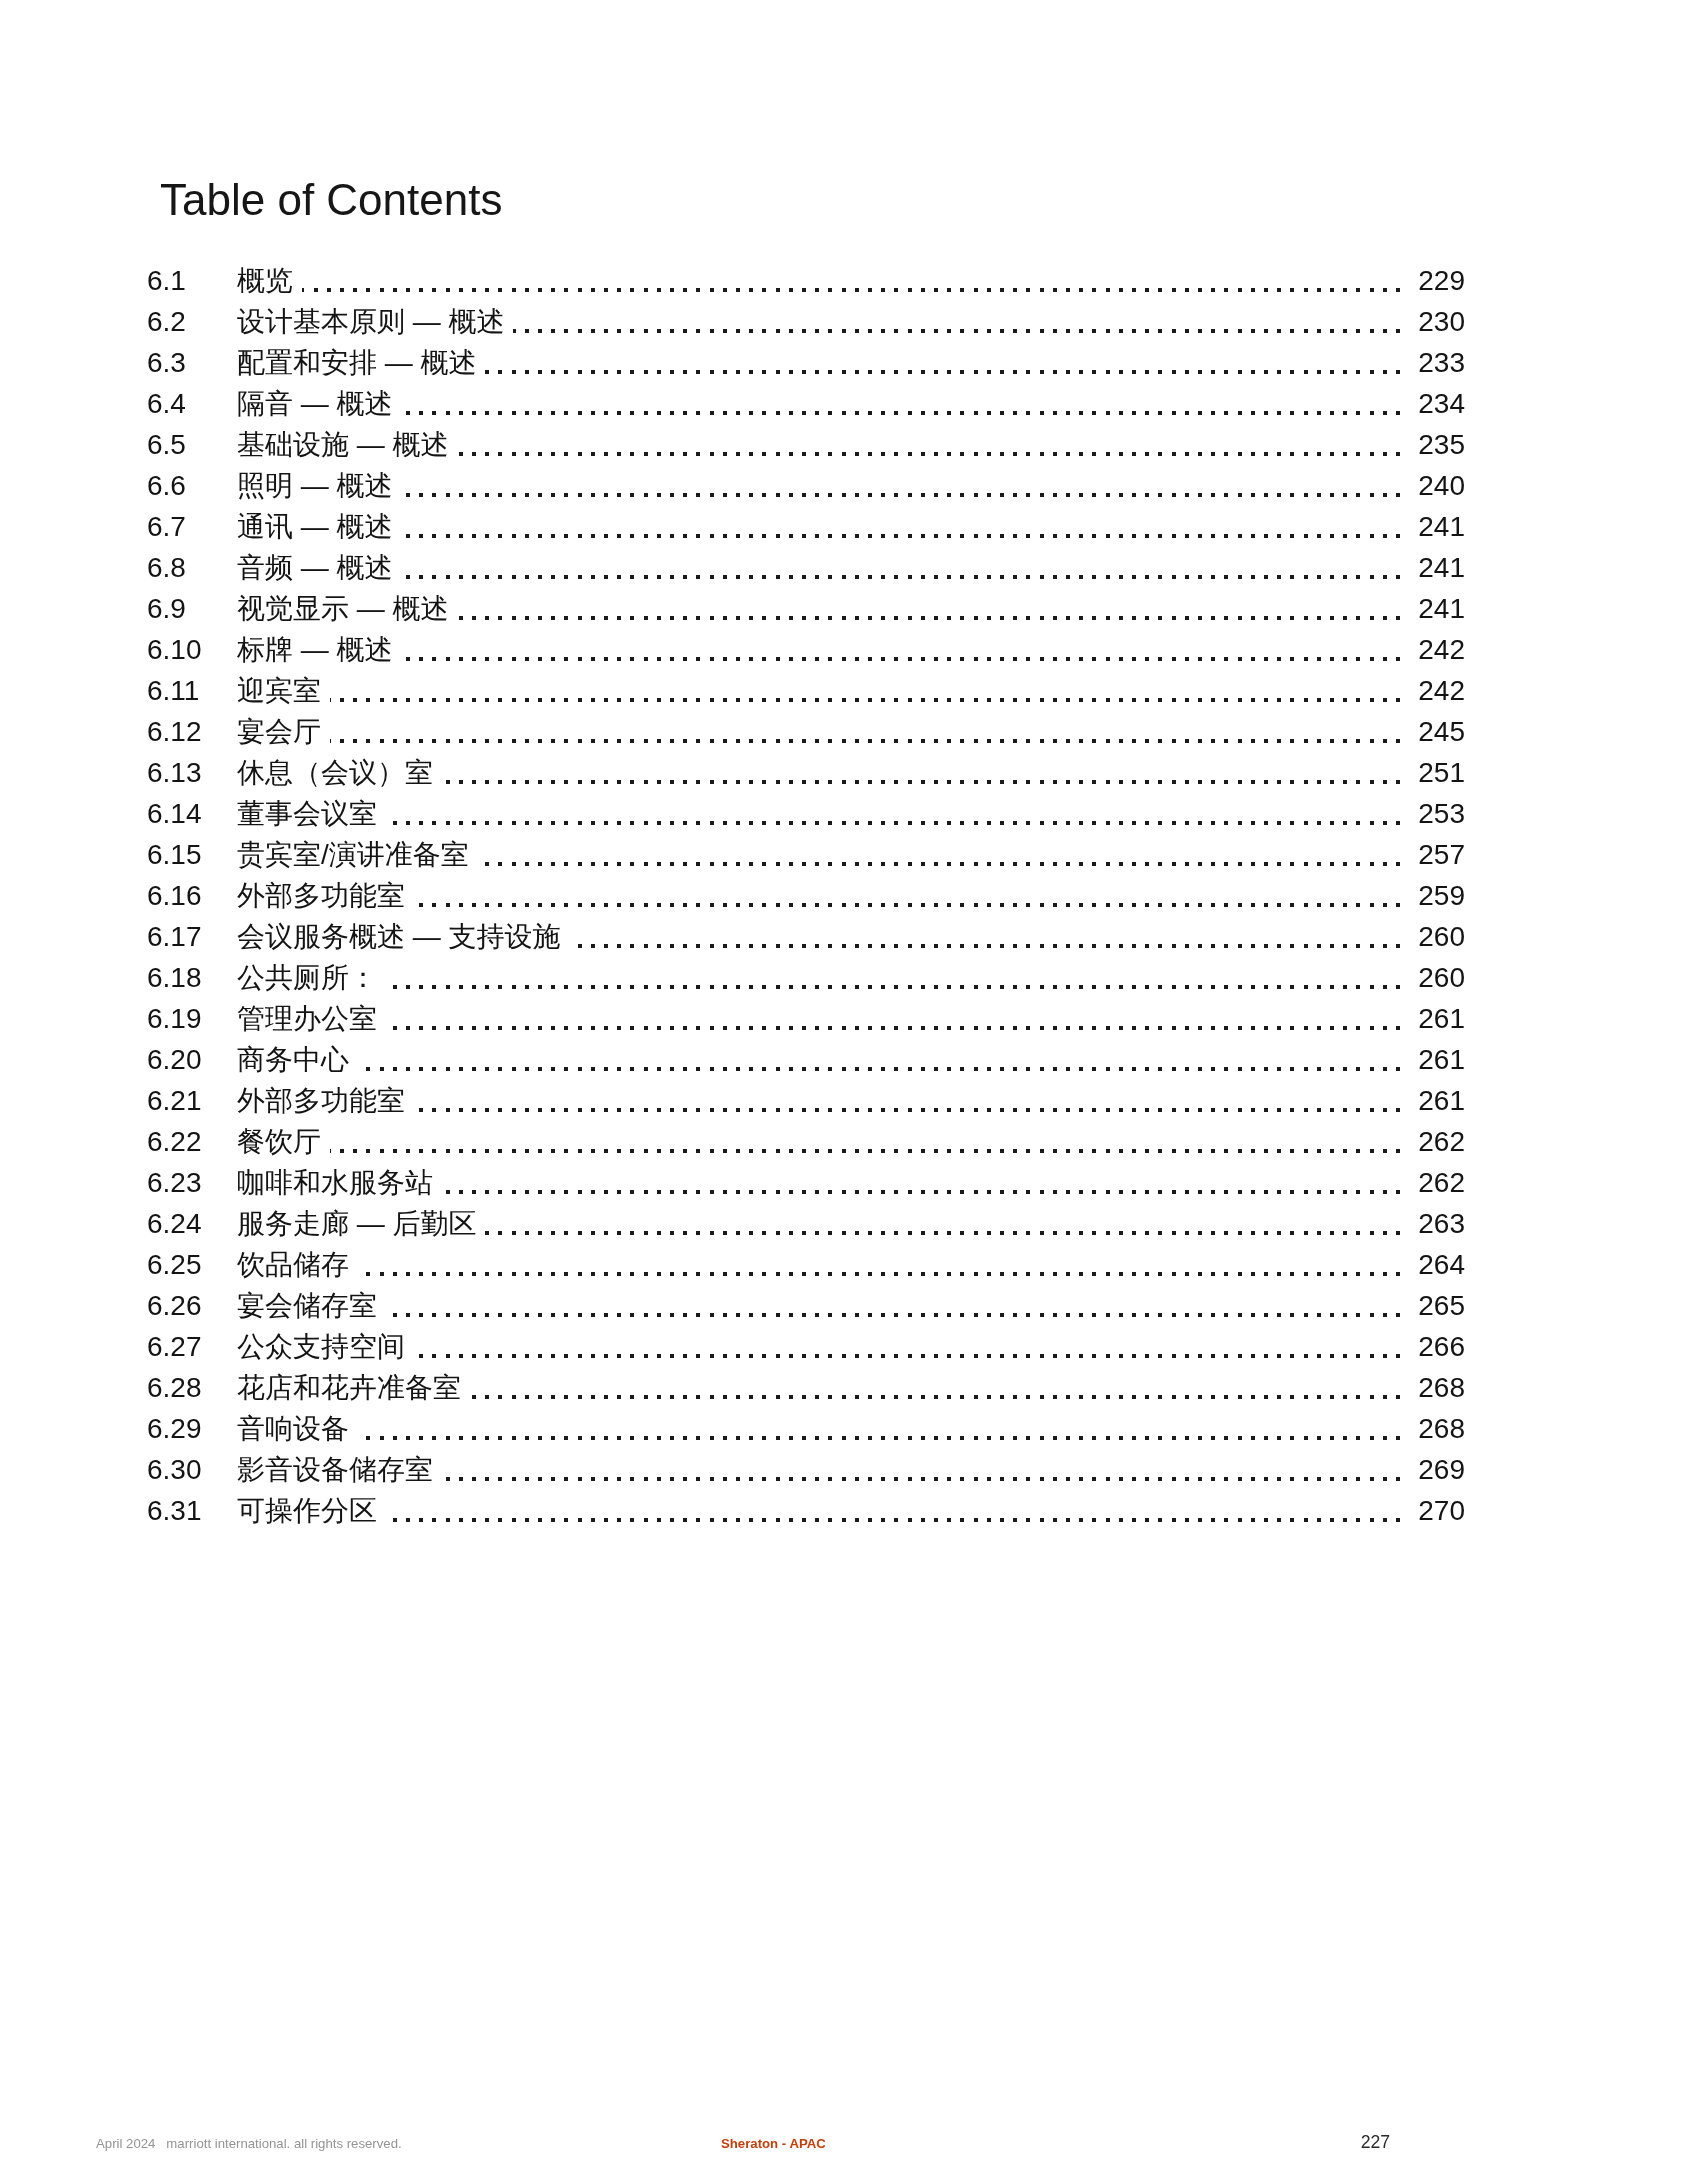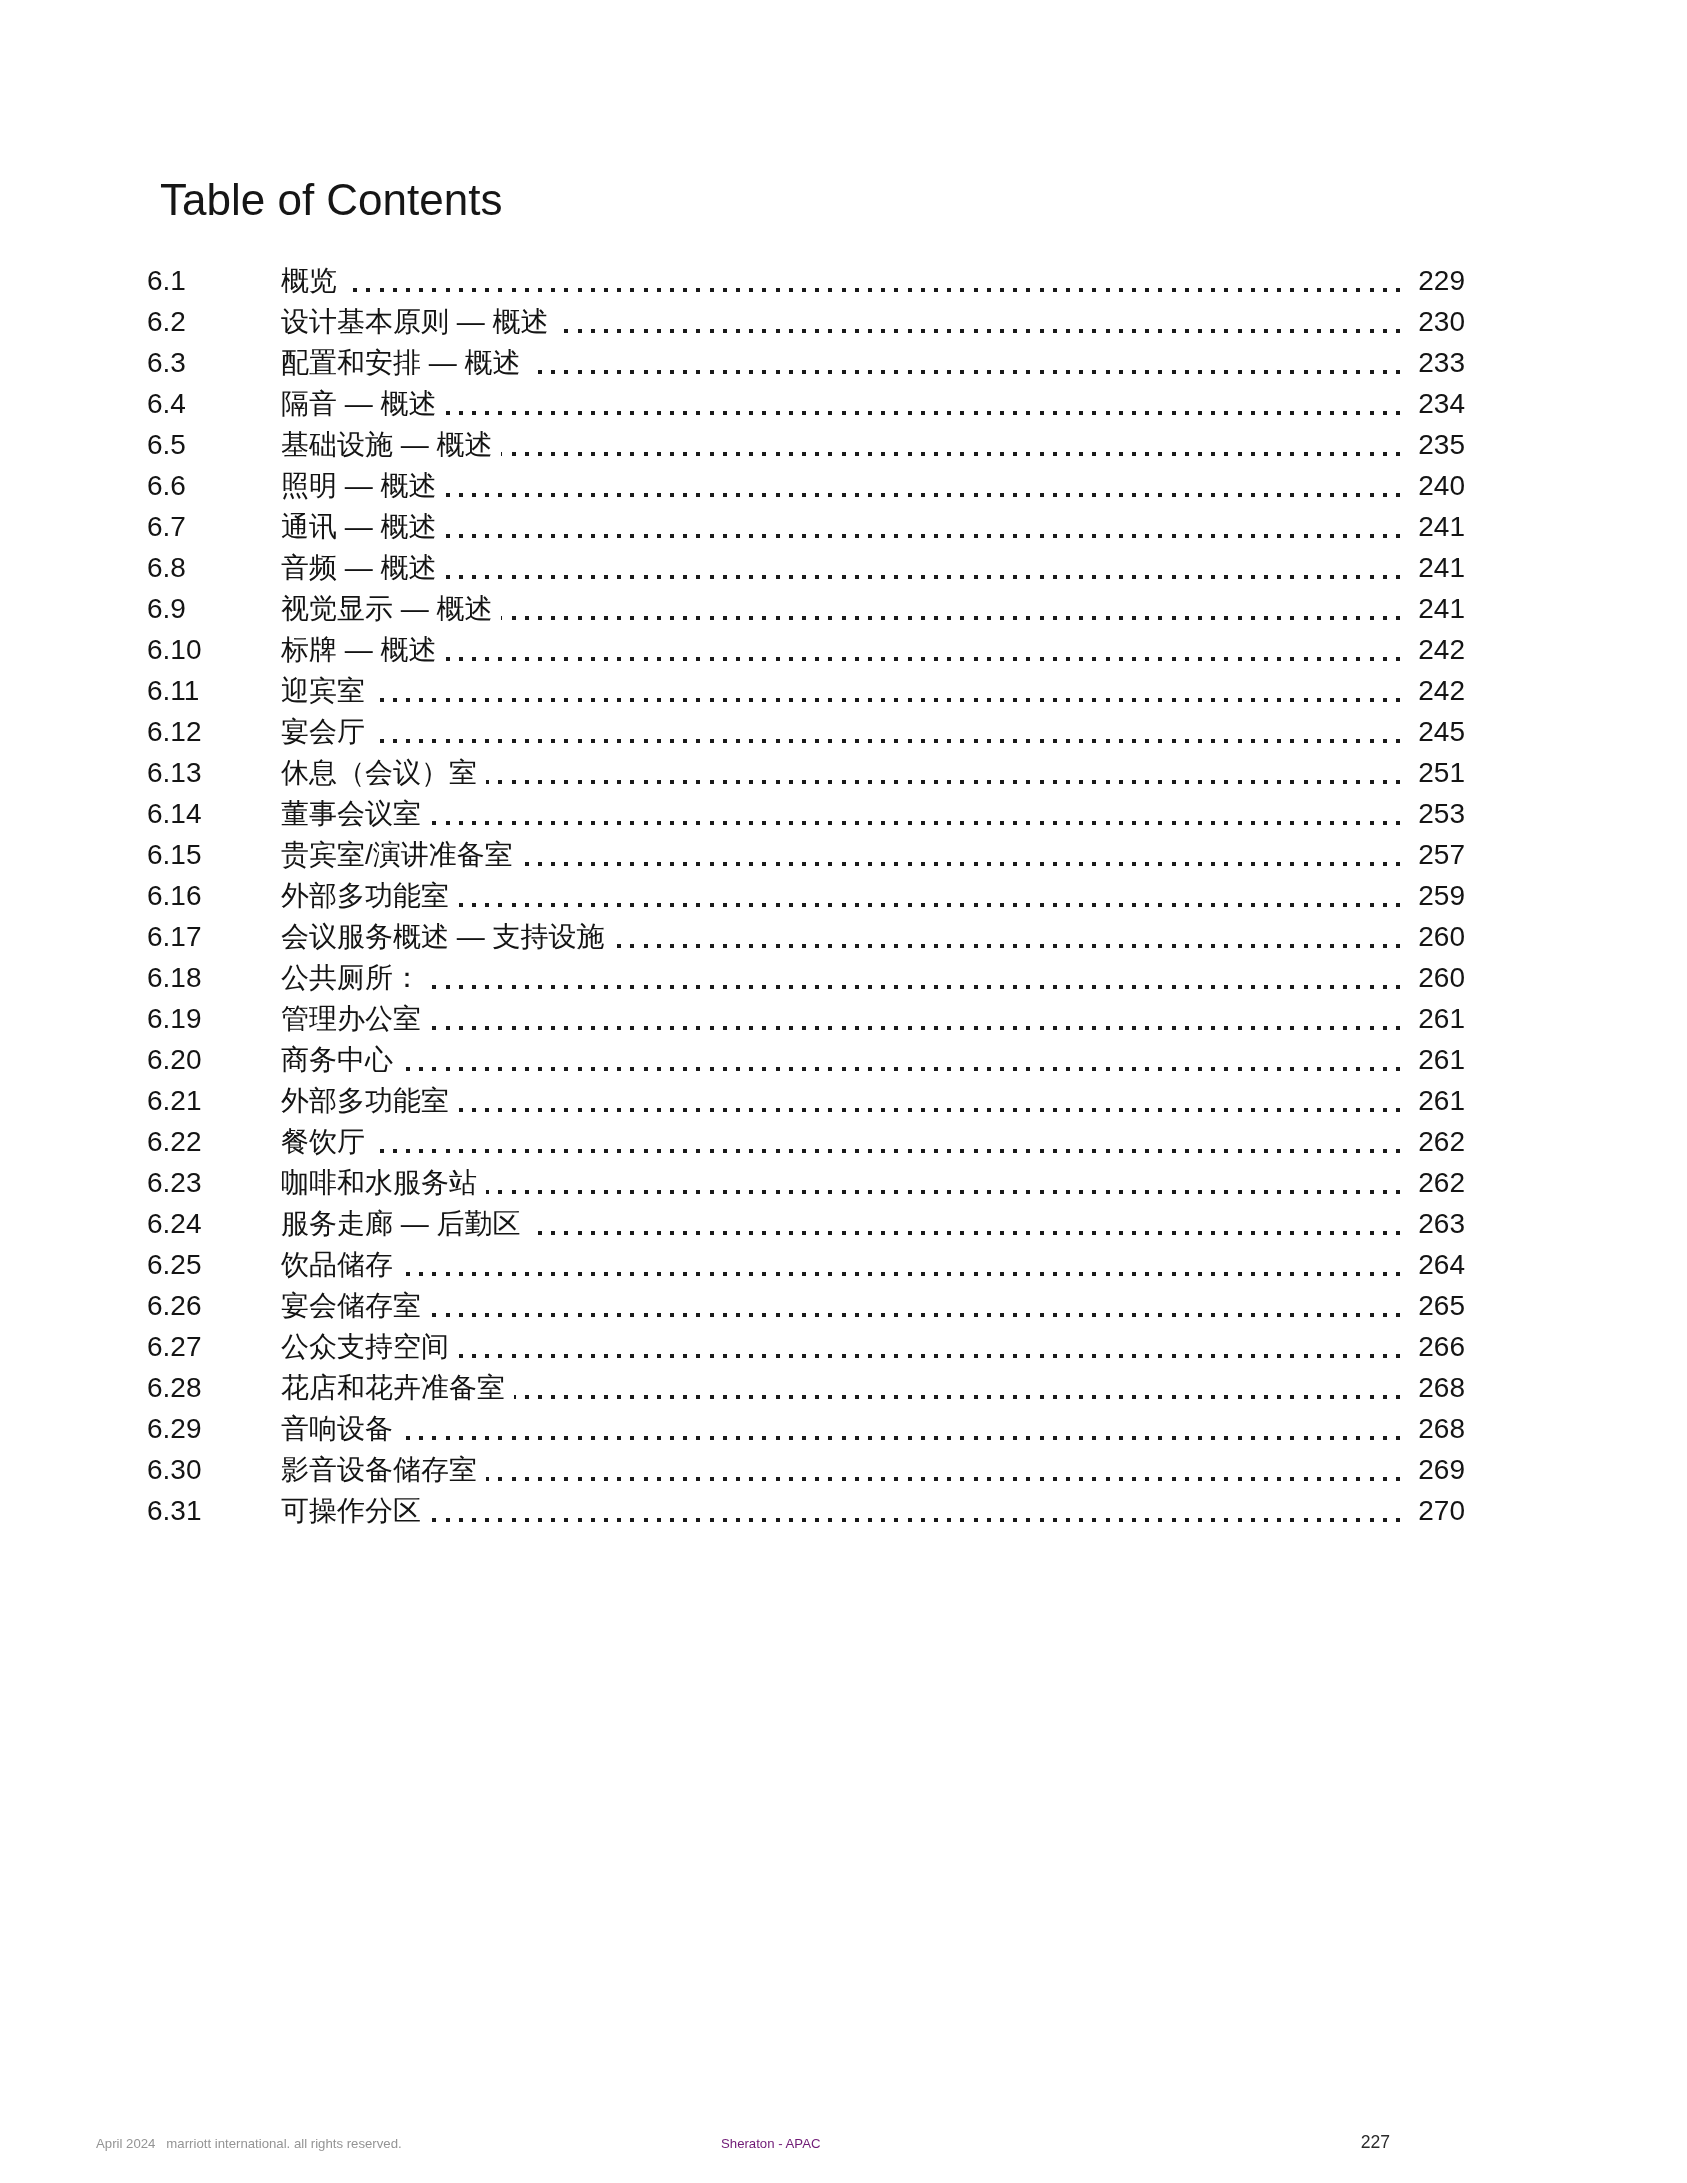--- a/index.html
+++ b/index.html
@@ -30,21 +30,21 @@
     align-items: baseline;
     height: 41px;
     font-size: 28px;
     white-space: nowrap;
   }
   .toc-row > span { line-height: 41px; }
   .toc-num {
     flex: 0 0 90px;
     color: #141414;
   }
-  .toc-title { flex: 0 0 auto; color: #141414; margin-left: 44px; }
+  .toc-title { flex: 0 0 auto; color: #141414; }
   .toc-dots {
     flex: 1 1 auto;
     align-self: flex-end;
     height: 4px;
     margin: 0 6.2px 9.2px 8.8px;
     background-image: repeating-linear-gradient(to left, #1a1a1a 0 4px, transparent 4px 13.2px);
   }
   .toc-page {
     flex: 0 0 auto;
     text-align: right;
@@ -59,21 +59,22 @@
     font-size: 13.2px;
     color: #8e8e8e;
   }
   .footer-left {
     position: absolute; left: 88px; top: 3.5px;
     white-space: pre;
     color: #949494;
   }
   .footer-center {
     position: absolute; left: 713px; top: 3.5px;
-    color: #701a75;
+    color: #c2410c;
+    font-weight: bold;
   }
   .footer-page {
     position: absolute; right: 148px; top: 0px;
     font-size: 17.6px;
     color: #2b2b2b;
   }
 </style>
 </head>
 <body>
 

